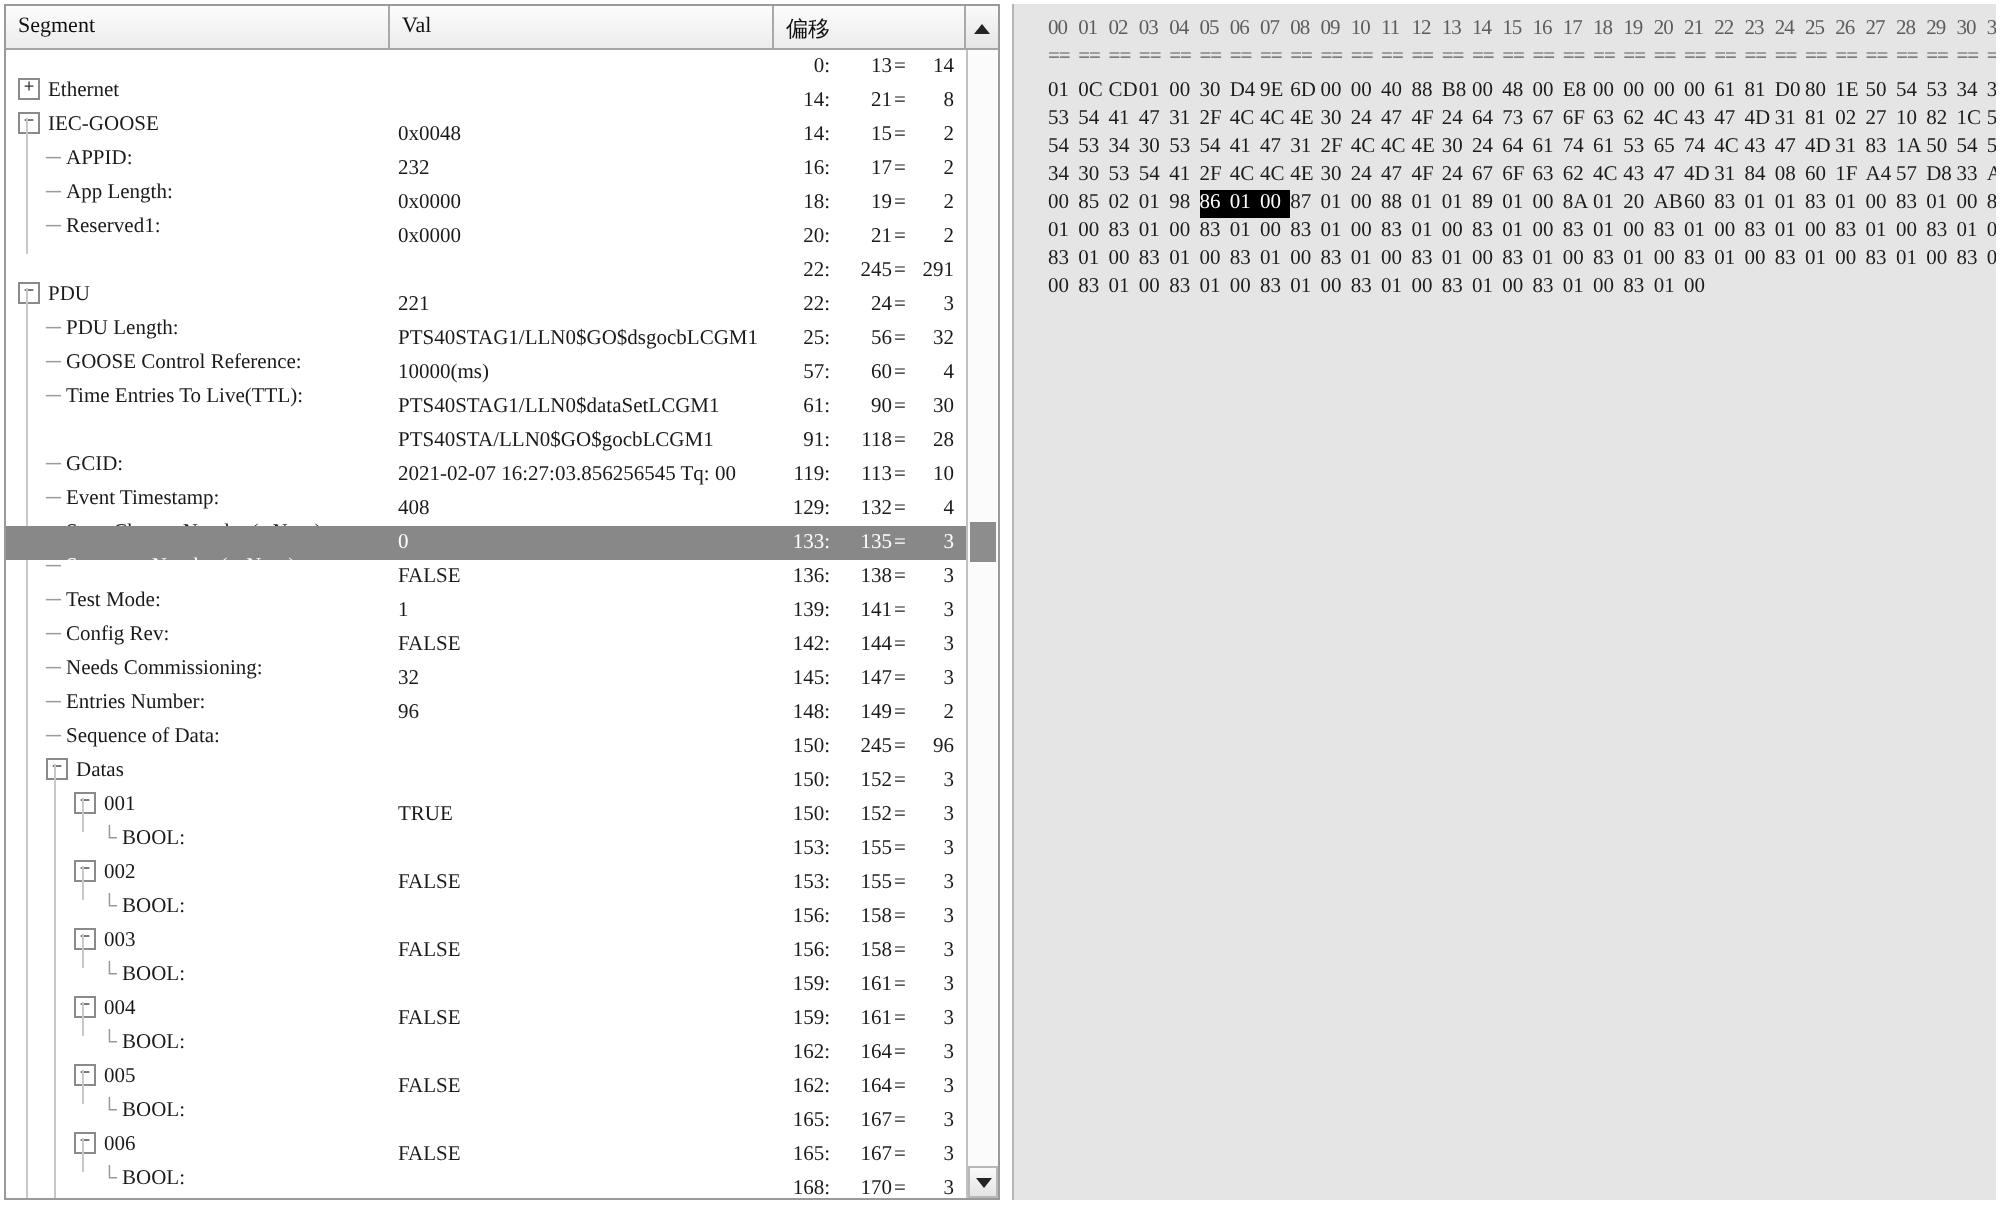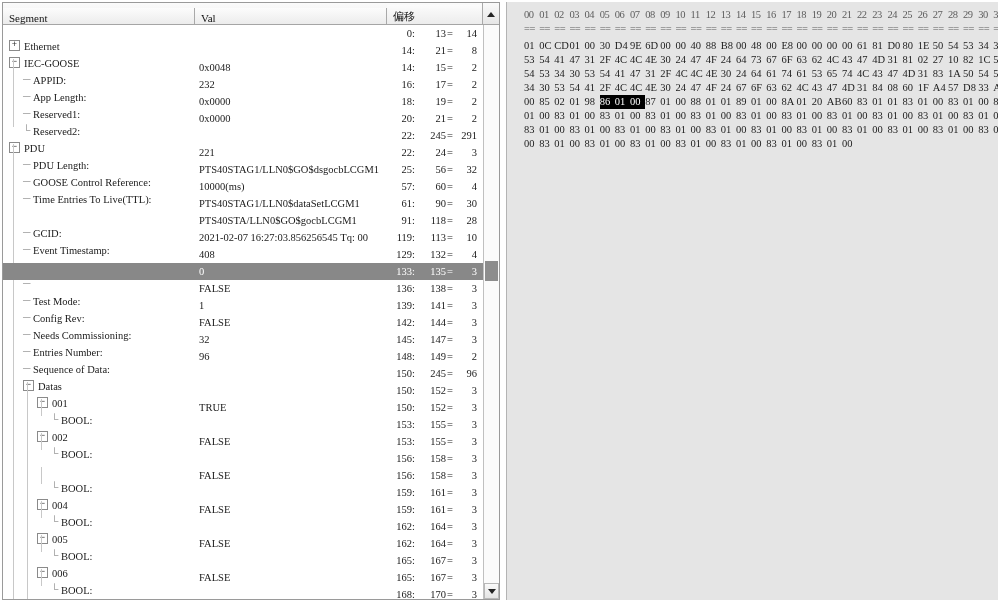--- a/index.html
+++ b/index.html
@@ -20,21 +20,20 @@
     background:#fdfdfd;
     box-sizing:border-box;
     overflow:hidden;
   }
   .hdr-row{
     position:relative;height:22px;
     background:linear-gradient(#fbfbfb,#ededed);
     border-bottom:1px solid #a5a5a5;
     box-sizing:border-box;
     display:flex;
-    align-items:flex-end;
   }
   .hdr-cell{
     box-sizing:border-box;
     border-right:1px solid #a9a9a9;
     padding:4px 0 0 6px;
     font-size:11px;
     font-family:"Liberation Serif", serif;
     color:#111;
     background:linear-gradient(#fcfcfc,#ececec);
     white-space:nowrap;
@@ -214,21 +213,20 @@
           <div class="c-val">0x0000</div>
           <div class="c-off">
             <span class="off-a">18:</span>
             <span class="off-b">19</span>
             <span class="off-eq">=</span>
             <span class="off-c">2</span>
           </div>
         </div>
         <div class="row">
           <span class="guide" style="left: 10px;"></span>
-          <div class="c-name"><span class="ind" style="width: 20px;"></span><span class="leafmark">└</span><span class="lbl">Reserved2:</span></div>
           <div class="c-val">0x0000</div>
           <div class="c-off">
             <span class="off-a">20:</span>
             <span class="off-b">21</span>
             <span class="off-eq">=</span>
             <span class="off-c">2</span>
           </div>
         </div>
         <div class="row">
           <div class="c-name"><span class="ind" style="width: 6px;"></span><span class="exp">−</span><span class="lbl">PDU</span></div>
@@ -438,20 +436,21 @@
           <div class="c-off">
             <span class="off-a">153:</span>
             <span class="off-b">155</span>
             <span class="off-eq">=</span>
             <span class="off-c">3</span>
           </div>
         </div>
         <div class="row">
           <span class="guide" style="left: 10px;"></span>
           <span class="guide" style="left: 24px;"></span>
+          <div class="c-name"><span class="ind" style="width: 34px;"></span><span class="exp">−</span><span class="lbl">003</span></div>
           <div class="c-val"></div>
           <div class="c-off">
             <span class="off-a">156:</span>
             <span class="off-b">158</span>
             <span class="off-eq">=</span>
             <span class="off-c">3</span>
           </div>
         </div>
         <div class="row">
           <span class="guide" style="left: 10px;"></span>

